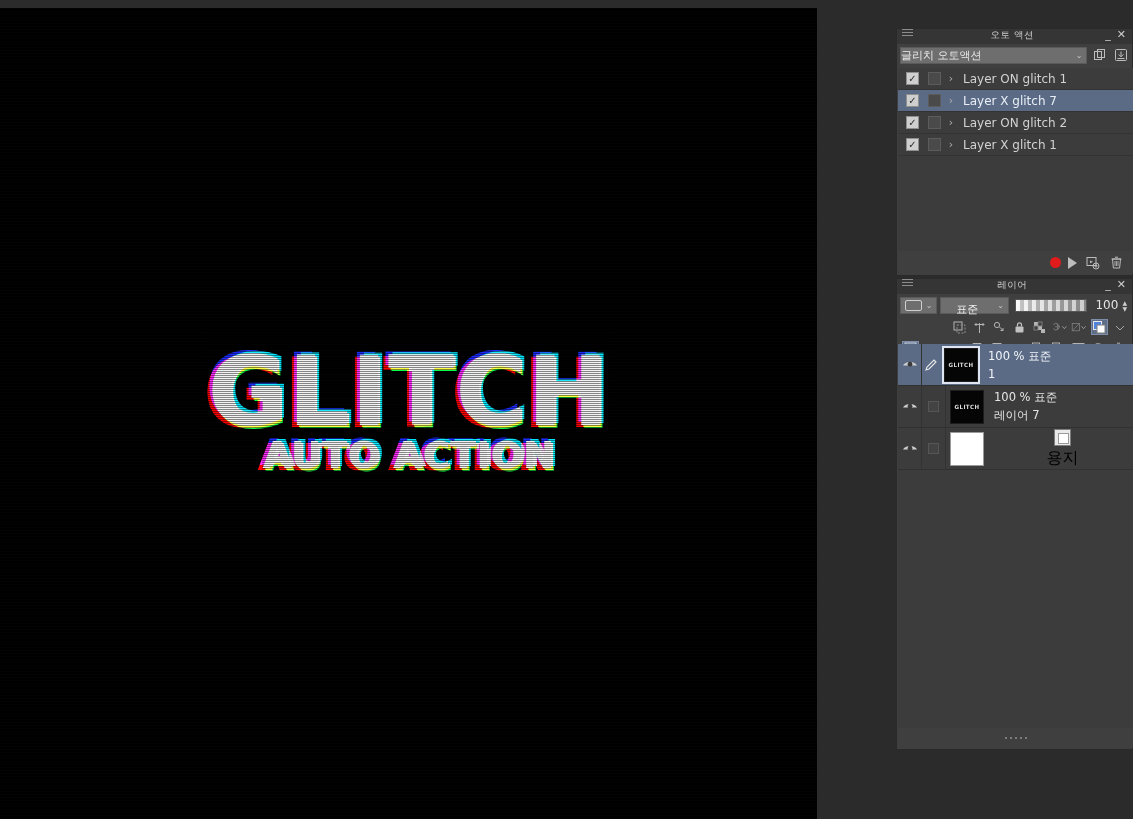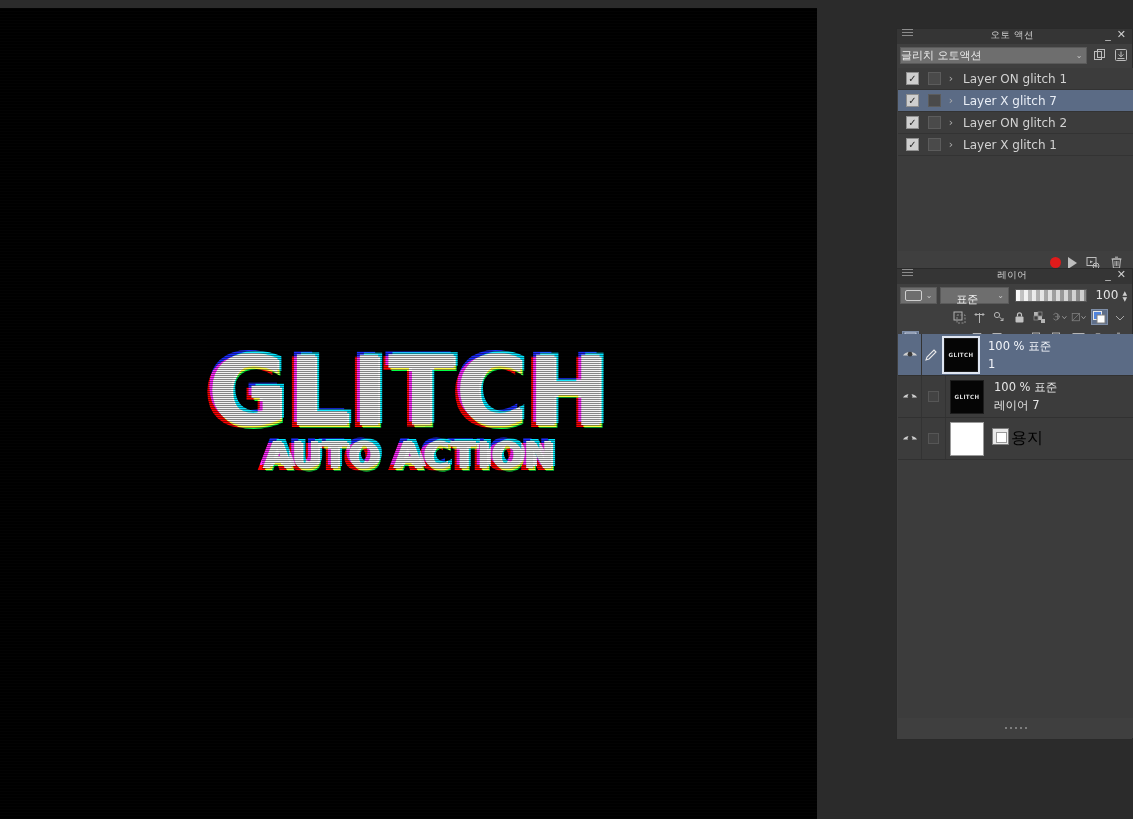--- a/index.html
+++ b/index.html
@@ -115,21 +115,21 @@
     background: #3f3f3f; display: flex; align-items: center; justify-content: flex-end;
     gap: 7px; padding-right: 8px;
   }
   .rec-dot { width: 11px; height: 11px; border-radius: 50%; background: #e01b1b; }
   .play-tri {
     width: 0; height: 0; border-left: 9px solid #bdbdbd;
     border-top: 6px solid transparent; border-bottom: 6px solid transparent;
   }
 
   
-  #layer-panel { left: 896px; top: 268px; width: 237px; height: 472px; }
+  #layer-panel { left: 896px; top: 278px; width: 237px; height: 472px; }
   #lp-row1 {
     height: 22px; background: #3f3f3f; display: flex; align-items: center;
     padding: 0 3px; gap: 3px;
   }
   .combo {
     height: 17px; background: #6e6e6e; border: 1px solid #5a5a5a;
     display: flex; align-items: center; color: #eee; font-size: 11px;
   }
   #lp-masksel { width: 42px; }
   #lp-masksel .swatch {
@@ -196,21 +196,21 @@
   .lyr-row.selected .lyr-thumb { outline: 2px solid #dfe6f2; outline-offset: 0px; }
   .thumb-txt {
     color: #dcdcdc; font-size: 5.5px; font-weight: bold; letter-spacing: .4px;
     transform: scale(1,1.05);
   }
   .lyr-thumb.paper { background: #ffffff; border: 1px solid #9a9a9a; }
   .lyr-meta { flex: 1; padding-left: 6px; display: flex; flex-direction: column; gap: 3px; }
   .lyr-meta .m1 { color: #e6e6e6; font-size: 11.5px; }
   .lyr-meta .m2 { color: #e6e6e6; font-size: 11.5px; }
   .lyr-row.selected .lyr-meta .m1, .lyr-row.selected .lyr-meta .m2 { color: #f2f5fa; }
-  .paper-meta { flex: 1; padding-left: 4px; display: flex; flex-direction: row; gap: 2px; }
+  .paper-meta { flex: 1; padding-left: 4px; display: flex; flex-direction: column; gap: 2px; align-items: center; }
   .paper-icon {
     width: 17px; height: 17px; background: #e9e9e9; border: 1px solid #7e7e7e;
     position: relative;
   }
   .paper-icon::before {
     content: ""; position: absolute; right: 1px; bottom: 1px; width: 9px; height: 9px;
     background: #fff; border: 1px solid #9a9a9a;
   }
 
   #lp-grip {

